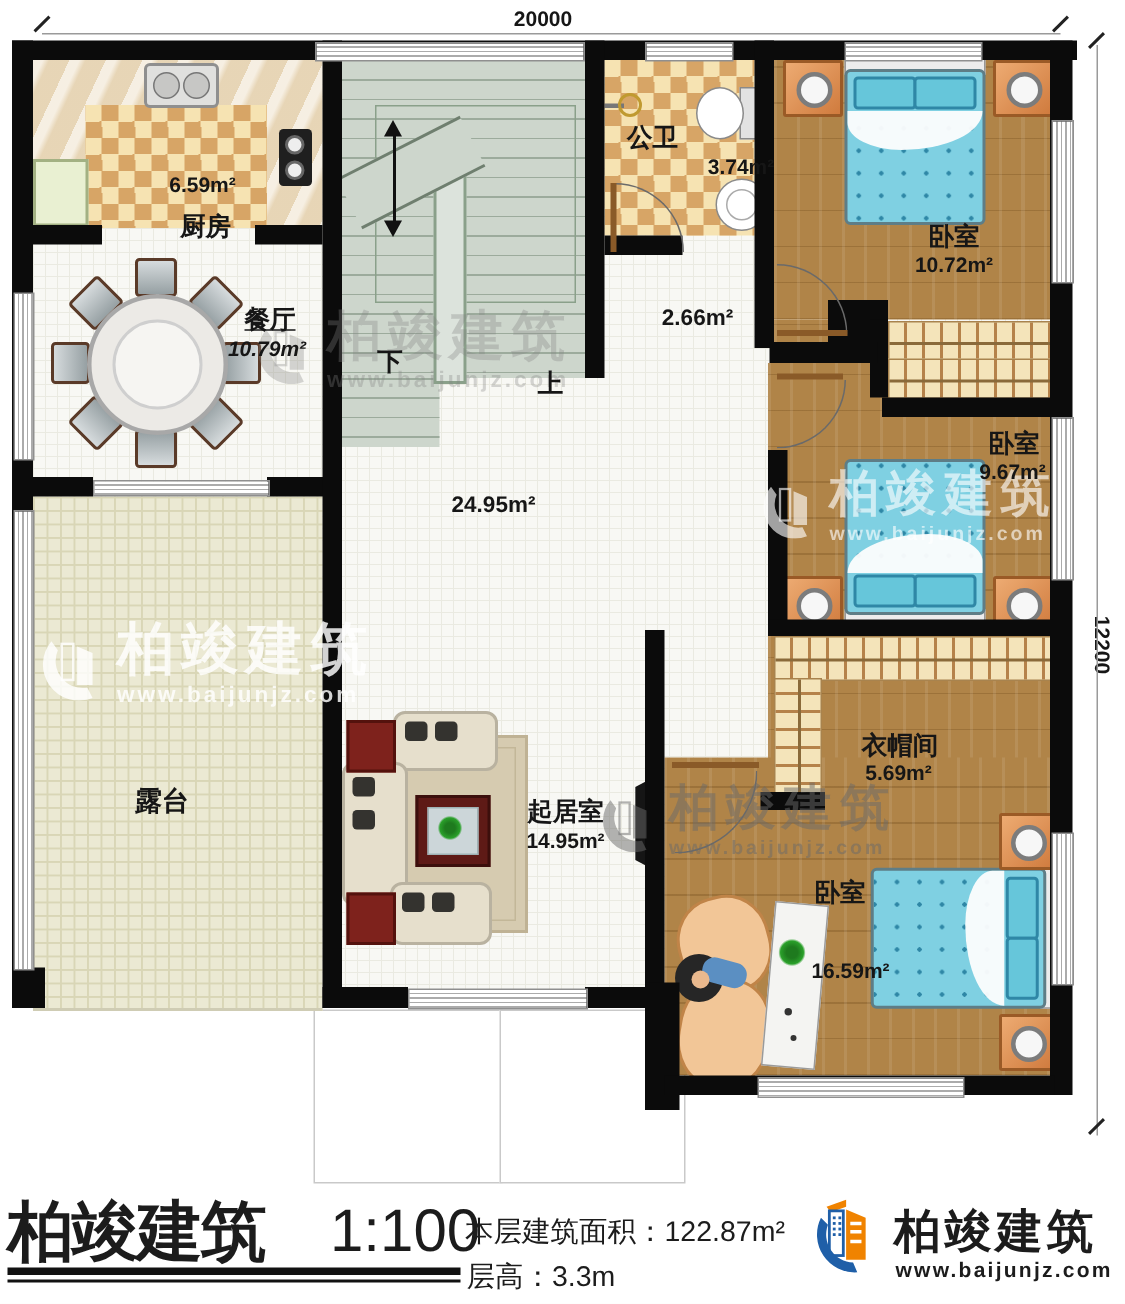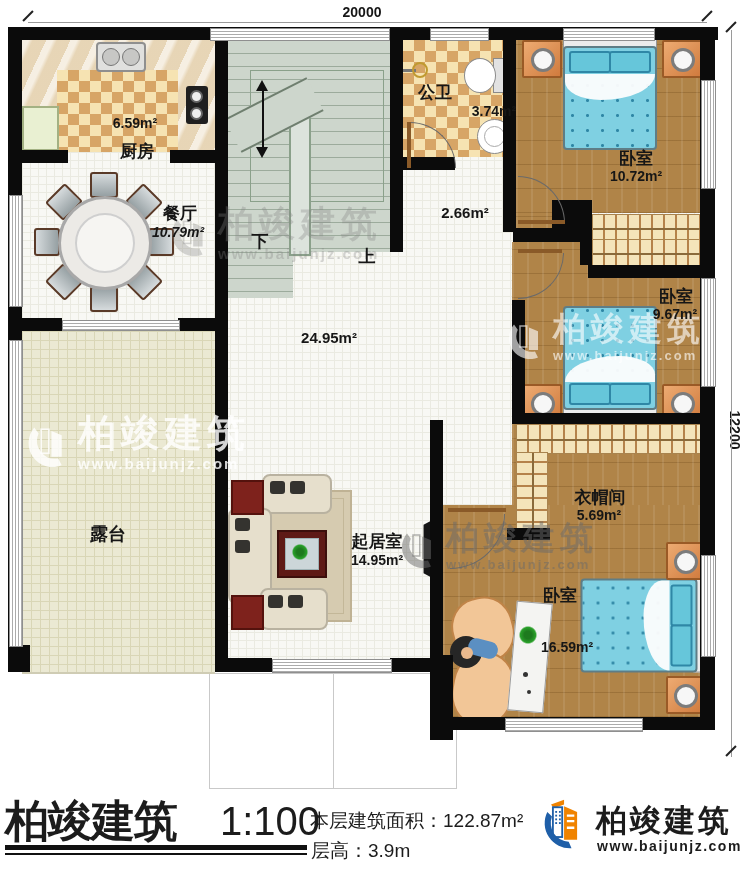--- a/index.html
+++ b/index.html
@@ -280,21 +280,21 @@
       <path d="M32 14 L44 19 V44 H32 Z" fill="currentColor"></path>
     </svg>
   <div class="wm-col">
       <div class="wm-name" style="font-size:36px;">柏竣建筑</div>
   <div class="wm-site" style="font-size:15px;">www.baijunjz.com</div>
     </div>
 </div>
 
 <div class="label rname" style="left:137px;top:104px;margin-top:47px;">厨房</div>
 <div class="label rarea" style="left:135px;top:123px;">6.59m²</div>
-<div class="label rname" style="left:180px;top:213px;">餐厅</div>
+<div class="label rname" style="left:180px;top:213px;text-decoration:underline;">餐厅</div>
 <div class="label rarea" style="left:178px;top:232px;font-style:italic;">10.79m²</div>
 <div class="label rname" style="left:435px;top:92px;">公卫</div>
 <div class="label rarea" style="left:450px;top:111px;margin-left:44px;">3.74m²</div>
 <div class="label rname" style="left:636px;top:158px;">卧室</div>
 <div class="label rarea" style="left:636px;top:176px;">10.72m²</div>
 <div class="label rarea" style="left:465px;top:212px;font-size:15px;">2.66m²</div>
 <div class="label rname" style="left:676px;top:296px;">卧室</div>
 <div class="label rarea" style="left:675px;top:314px;">9.67m²</div>
 <div class="label rarea" style="left:329px;top:337px;font-size:15px;">24.95m²</div>
 <div class="label rname" style="left:108px;top:534px;font-size:18px;">露台</div>
@@ -308,21 +308,21 @@
 <div class="label rname" style="left:367px;top:256px;">上</div>
 
 <div class="tb" style="left:5px;top:792px;font-size:44px;letter-spacing:-1px;">柏竣建筑</div>
 <div class="abs" style="left:5px;top:845px;width:302px;height:5px;background:#111;z-index:80;"></div>
 <div class="abs" style="left:5px;top:853px;width:302px;height:2px;background:#111;z-index:80;"></div>
 <div class="tb" style="left:220px;top:799px;font-size:40px;font-weight:normal;">1:100</div>
 <div class="tb" style="left:310px;top:808px;font-size:19px;font-weight:normal;">
   <span>本层建筑面积：</span><span>122.87m²</span>
 </div>
 <div class="tb" style="left:311px;top:838px;font-size:19px;font-weight:normal;">
-  <span>层高：</span><span>3.9m</span>
+  <span>层高：</span><span>3.3m</span>
 </div>
 <div class="abs" style="left:538px;top:797px;z-index:80;">
   <svg viewBox="0 0 58 58" width="54" height="54">
     <path d="M14 8 L28 3 L28 8 L17 12 Z" fill="#f08300"></path>
     <rect x="16" y="11" width="10" height="32" fill="#ffffff" stroke="#1f5fa8" stroke-width="2"></rect>
     <g fill="#1f5fa8">
       <rect x="18.5" y="15" width="2" height="2"></rect>
         <rect x="22.5" y="15" width="2" height="2"></rect>
       <rect x="18.5" y="19" width="2" height="2"></rect>
         <rect x="22.5" y="19" width="2" height="2"></rect>

